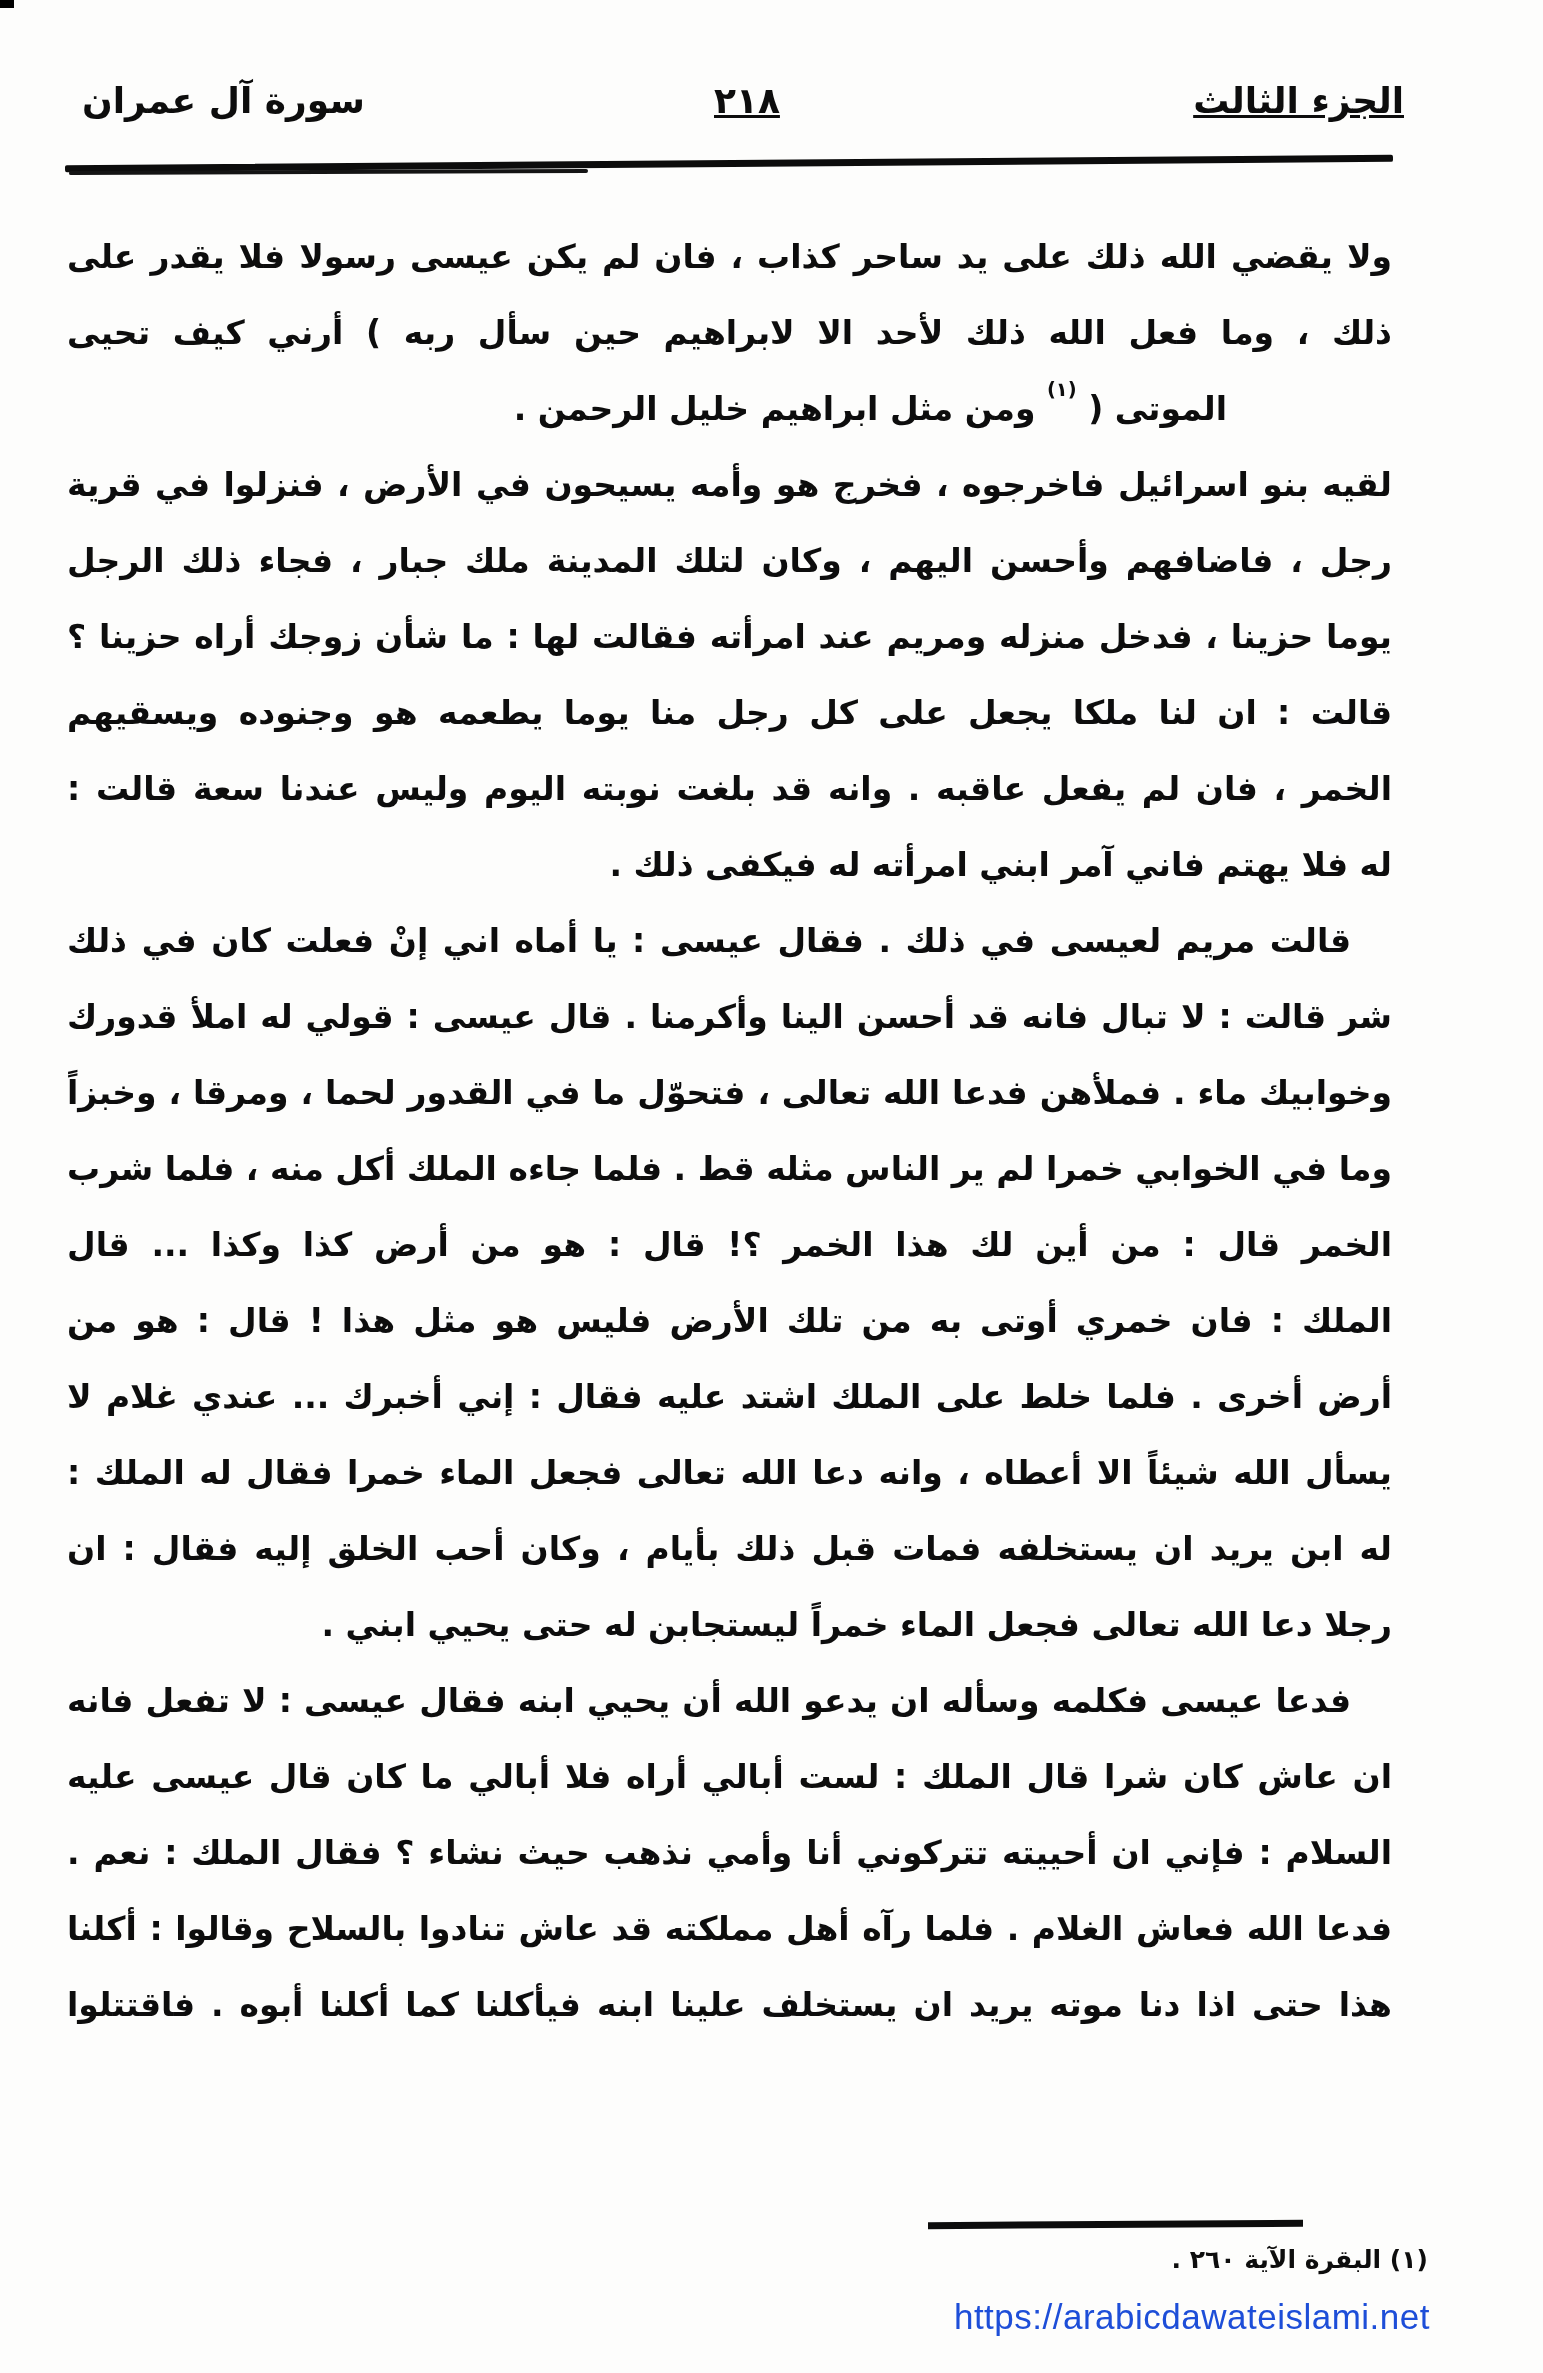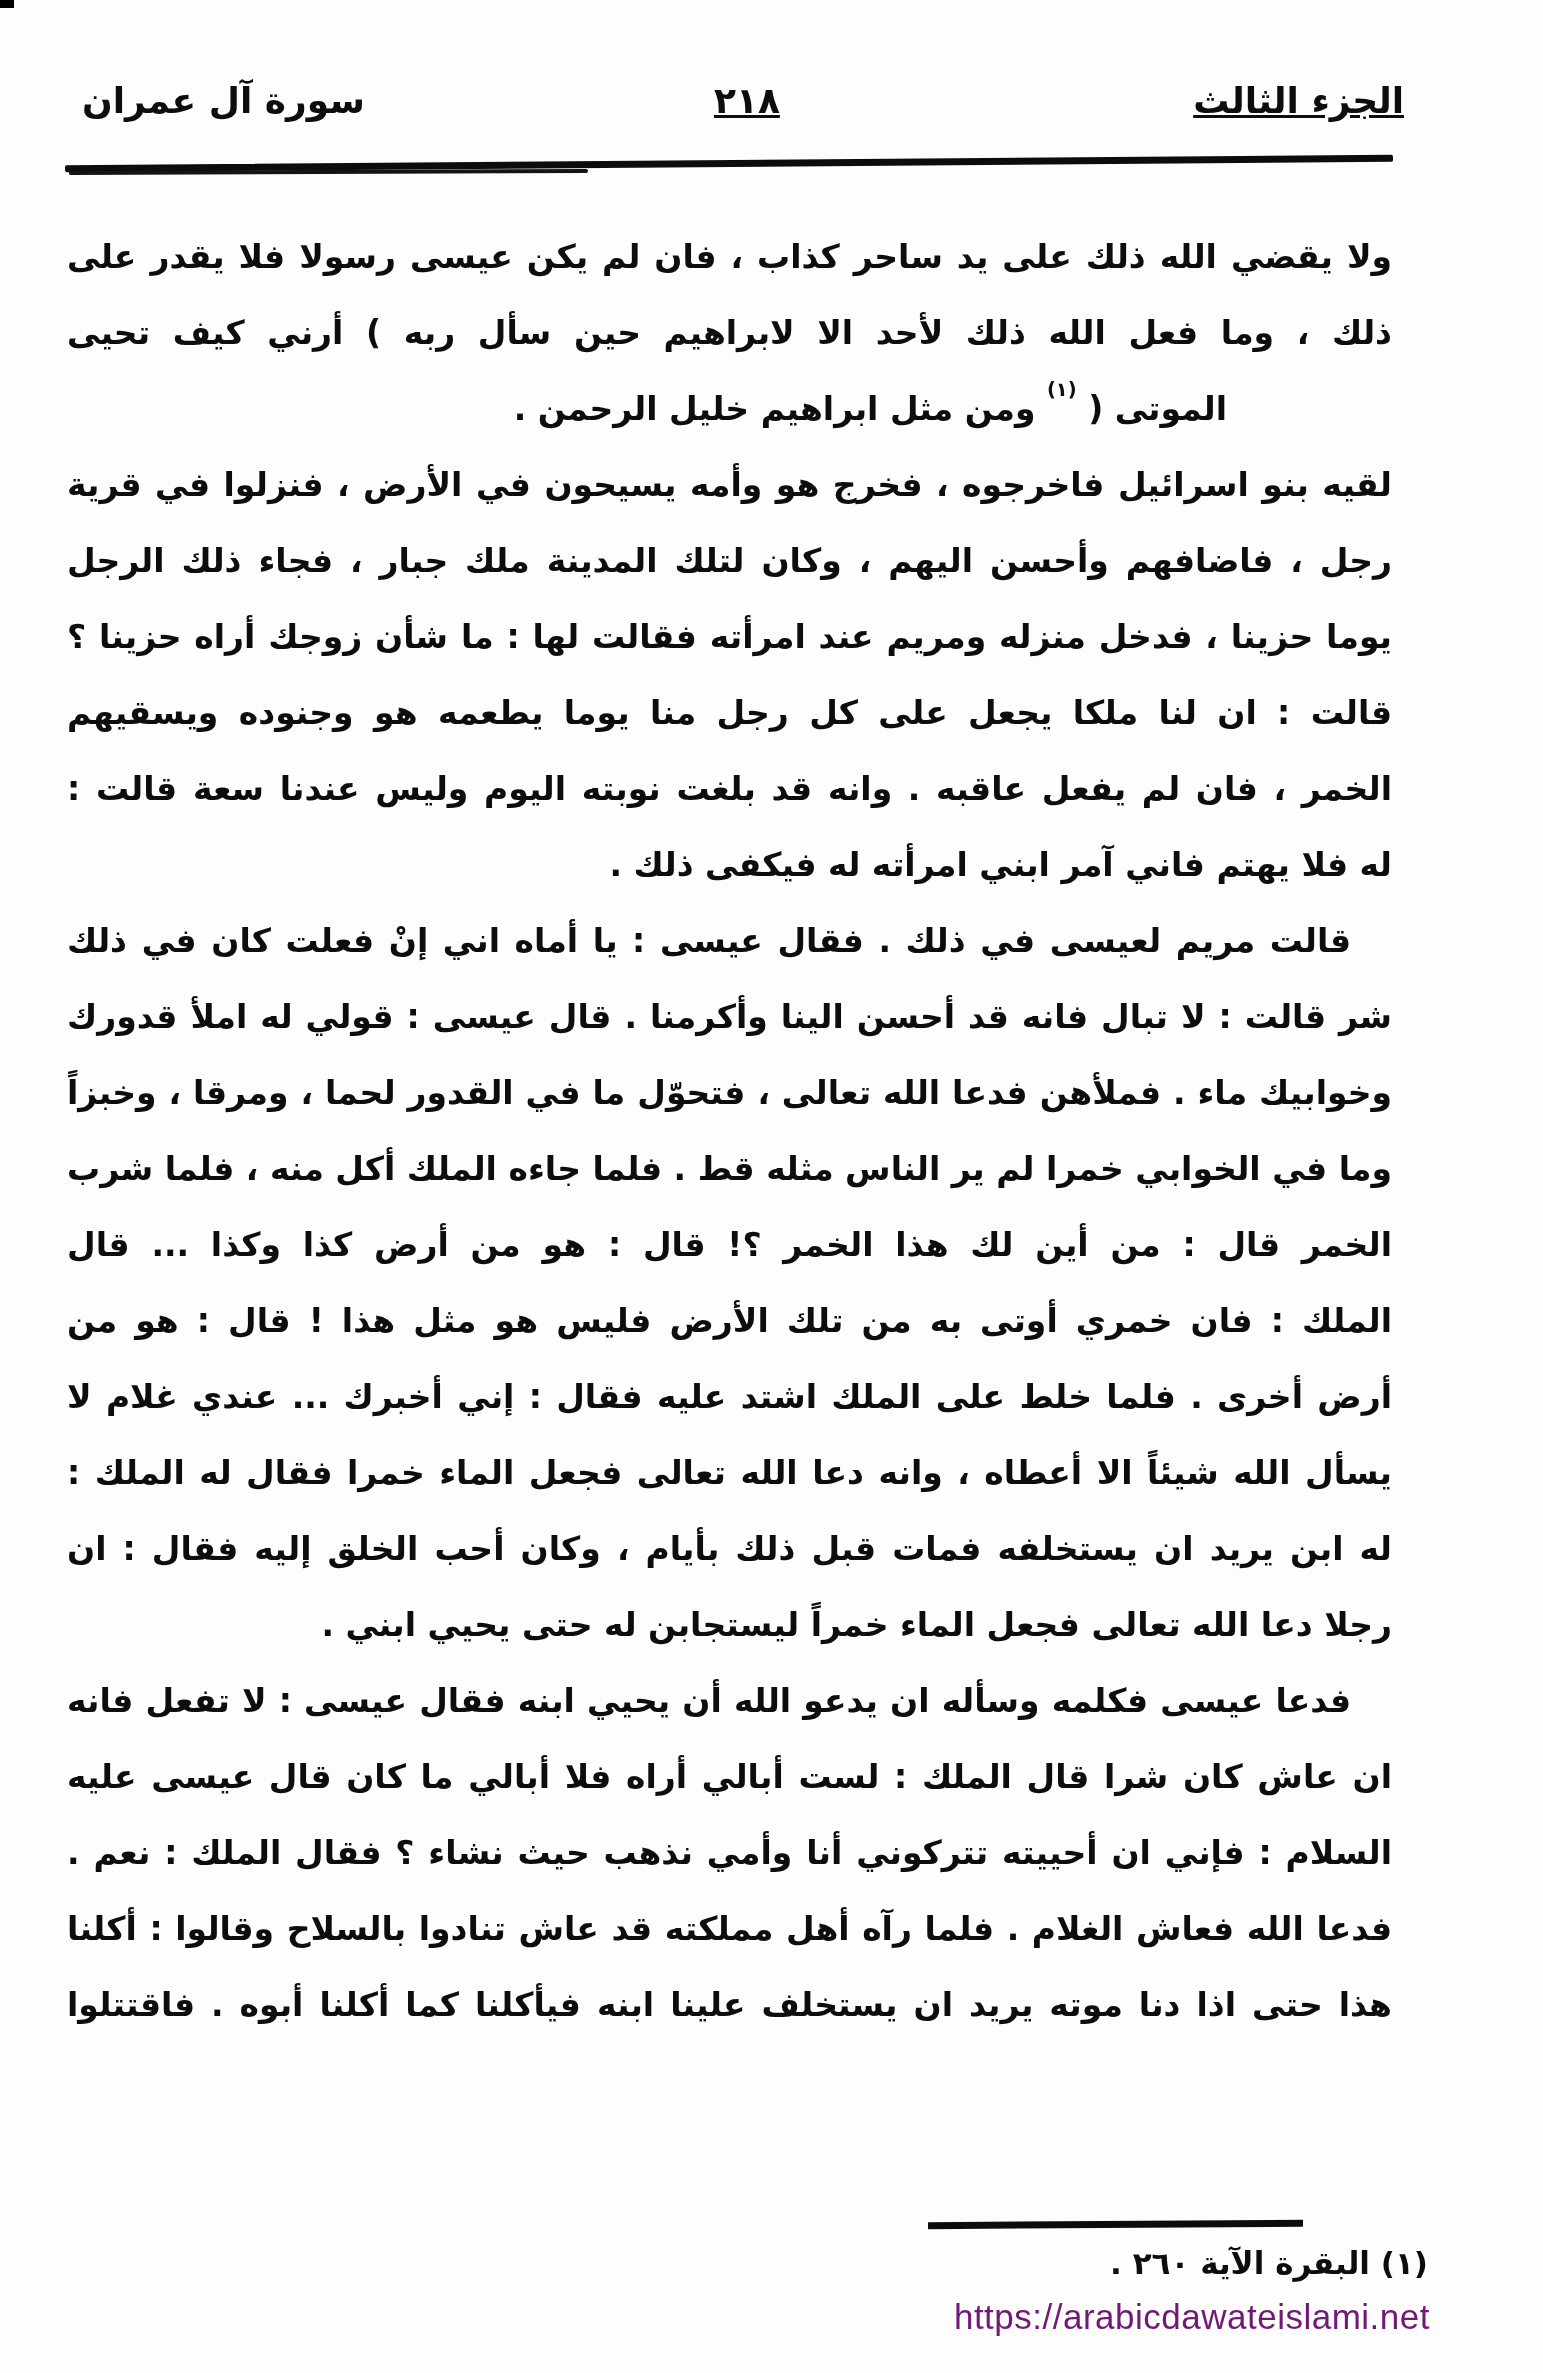--- a/index.html
+++ b/index.html
@@ -54,28 +54,28 @@
     vertical-align: 24px; line-height: 0;
     letter-spacing: 0.9px;
   }
   .footsep {
     position: absolute; left: 928px; top: 2221px;
     width: 375px; height: 6.5px; background: #0c0c0c;
     transform: rotate(-0.35deg);
   }
   .footnote {
     position: absolute; top: 2245px; right: 115px;
-    direction: rtl; font-size: 31px; font-weight: bold;
+    direction: rtl; font-size: 25px; font-weight: bold;
     white-space: nowrap;
   }
   .watermark {
     position: absolute; top: 2297px; right: 113px;
     font-family: "Liberation Sans", "DejaVu Sans", sans-serif;
     font-size: 35px; font-weight: normal;
-    color: #701a75; letter-spacing: 0.5px;
+    color: #1d4ed8; letter-spacing: 0.5px;
     white-space: nowrap;
   }
 </style>
 </head>
 <body>
 
 <div class="page">
 
   <div class="scan-corner"></div>
 

